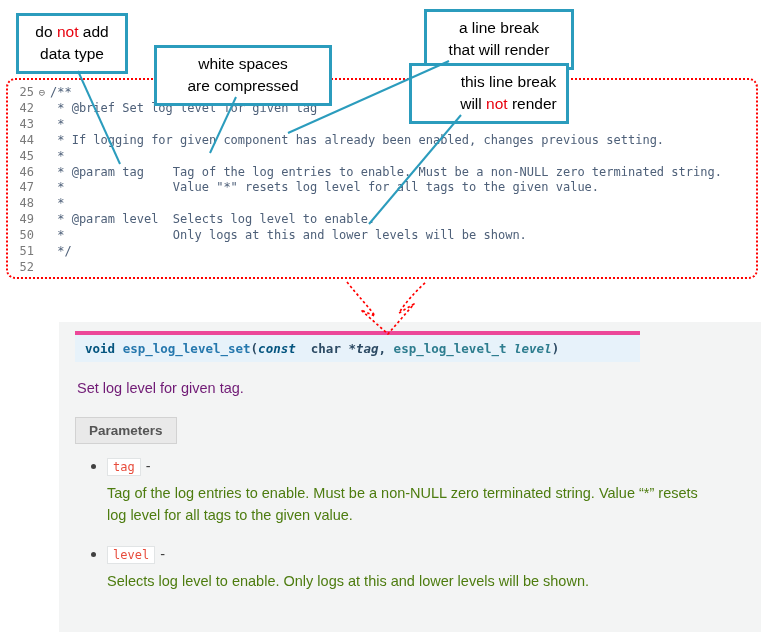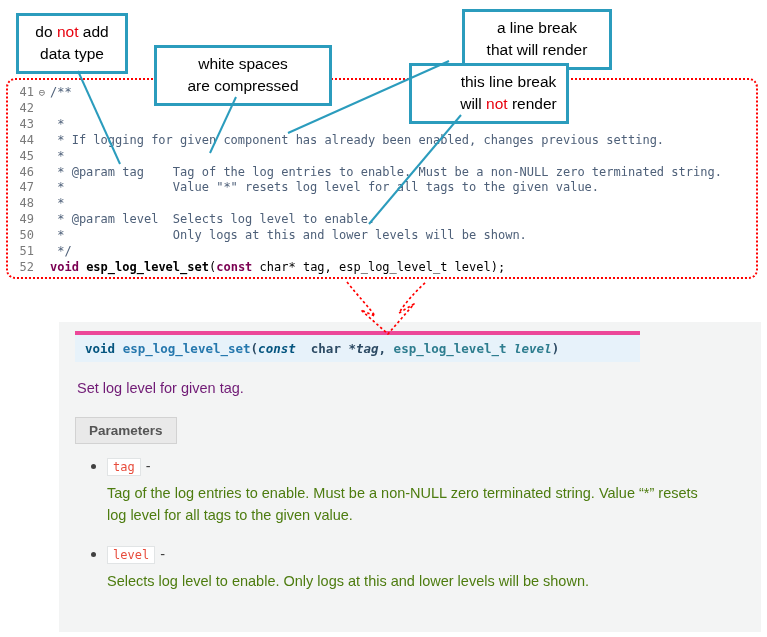--- a/index.html
+++ b/index.html
@@ -6,21 +6,21 @@
   .page{position:relative;width:767px;height:637px;background:#fff;overflow:hidden;
         font-family:"Liberation Sans",sans-serif;}
 
   
   .callout{position:absolute;background:#fff;border:3px solid #2b9cbd;z-index:5;
            text-align:center;font-size:15.5px;line-height:1.45;padding:5px 6px;color:#000;
            box-sizing:border-box;}
   .callout .red{color:#e8000d;}
   .co-datatype{left:16px;top:13px;width:112px;}
   .co-whitespace{left:154px;top:45px;width:178px;}
-  .co-br-render{left:424px;top:9px;width:150px;margin-left:38px;}
+  .co-br-render{left:424px;top:9px;width:150px;}
   .co-br-norender{left:409px;top:63px;width:160px;padding-left:45px;}
 
   
   .overlay{position:absolute;left:0;top:0;width:767px;height:637px;z-index:6;pointer-events:none;}
 
   
   .code-block{position:absolute;left:6px;top:78px;width:752px;height:201px;
               border:2px dotted #ff0000;border-radius:9px;background:#fff;z-index:1;
               box-sizing:border-box;padding-top:5px;}
   .code-row{display:flex;font-family:"DejaVu Sans Mono",monospace;font-size:12px;
@@ -85,32 +85,32 @@
     <span>that will render</span>
   </div>
 
   <div class="callout co-br-norender">
     <span>this line break</span><br>
     <span>will </span><span class="red">not</span><span> render</span>
   </div>
 
   <div class="code-block">
     <div>
-        <div class="code-row"><span class="gutter">41</span><span class="fold">⊖</span><span class="codetext"><span class="tok-c">/**</span></span></div>
-        <div class="code-row"><span class="gutter">42</span><span class="fold"></span></div>
+        <div class="code-row"><span class="gutter">25</span><span class="fold">⊖</span><span class="codetext"><span class="tok-c">/**</span></span></div>
+        <div class="code-row"><span class="gutter">42</span><span class="fold"></span><span class="codetext"><span class="tok-c"> * @brief Set log level for given tag</span></span></div>
         <div class="code-row"><span class="gutter">43</span><span class="fold"></span><span class="codetext"><span class="tok-c"> *</span></span></div>
         <div class="code-row"><span class="gutter">44</span><span class="fold"></span><span class="codetext"><span class="tok-c"> * If logging for given component has already been enabled, changes previous setting.</span></span></div>
         <div class="code-row"><span class="gutter">45</span><span class="fold"></span><span class="codetext"><span class="tok-c"> *</span></span></div>
         <div class="code-row"><span class="gutter">46</span><span class="fold"></span><span class="codetext"><span class="tok-c"> * @param tag    Tag of the log entries to enable. Must be a non-NULL zero terminated string.</span></span></div>
         <div class="code-row"><span class="gutter">47</span><span class="fold"></span><span class="codetext"><span class="tok-c"> *               Value "*" resets log level for all tags to the given value.</span></span></div>
         <div class="code-row"><span class="gutter">48</span><span class="fold"></span><span class="codetext"><span class="tok-c"> *</span></span></div>
         <div class="code-row"><span class="gutter">49</span><span class="fold"></span><span class="codetext"><span class="tok-c"> * @param level  Selects log level to enable.</span></span></div>
         <div class="code-row"><span class="gutter">50</span><span class="fold"></span><span class="codetext"><span class="tok-c"> *               Only logs at this and lower levels will be shown.</span></span></div>
         <div class="code-row"><span class="gutter">51</span><span class="fold"></span><span class="codetext"><span class="tok-c"> */</span></span></div>
-        <div class="code-row"><span class="gutter">52</span><span class="fold"></span><span class="codetext"><span class="tok-kw">void</span><span class="tok-plain"> </span><span class="tok-fn">esp_log_level_set</span><span class="tok-plain">(</span><span class="tok-kw">const</span><span class="tok-plain"> char* tag, esp_log_level_t level);</span></span></div>
+        <div class="code-row"><span class="gutter">52</span><span class="fold"></span></div>
       </div>
   </div>
 
   <div class="doc-panel">
     <div class="sig"><code><span class="s-kw">void </span><span class="s-name">esp_log_level_set</span><span class="s-plain">(</span><span class="s-const">const</span><span class="s-plain">  char *</span><span class="s-param">tag</span><span class="s-plain">, </span><span class="s-type">esp_log_level_t</span><span class="s-plain"> </span><span class="s-param-t">level</span><span class="s-plain">)</span></code></div>
 
     <p class="doc-p">Set log level for given tag.</p>
 
     <div class="params-label">Parameters</div>
 

